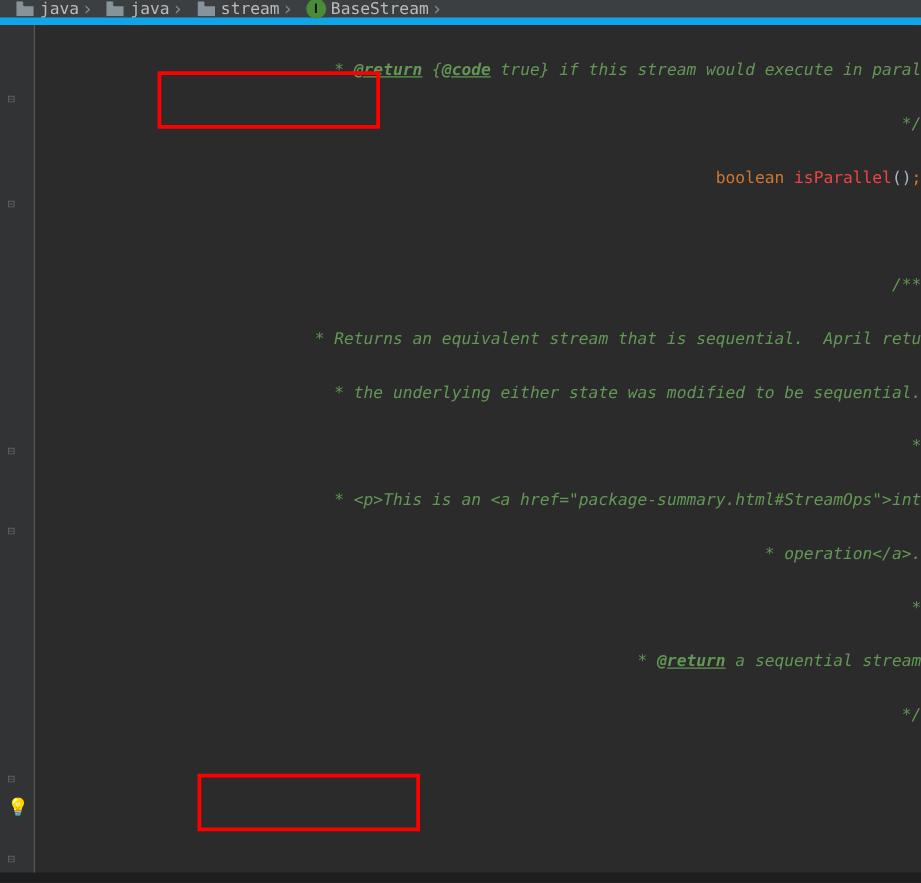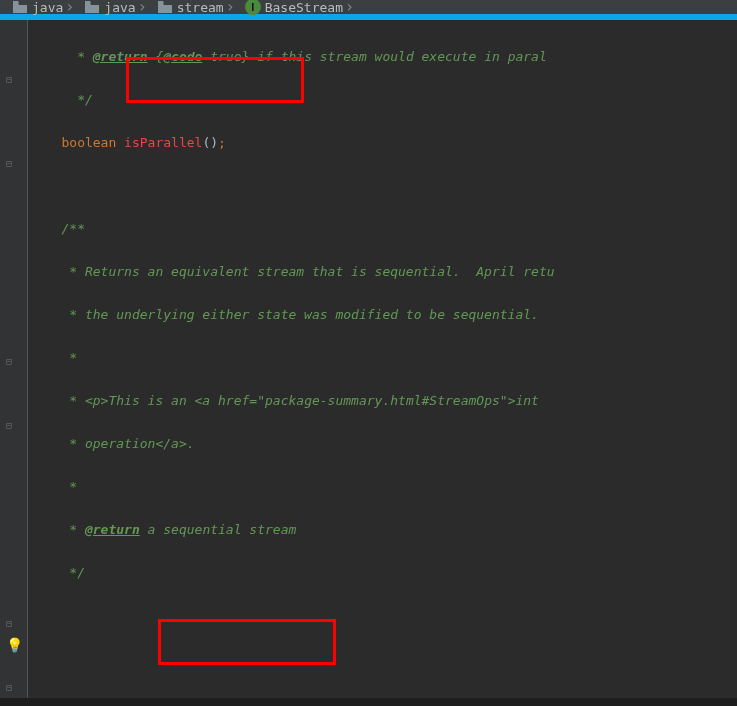--- a/index.html
+++ b/index.html
@@ -8,21 +8,21 @@
 .crumb { display: flex; align-items: center; color: #bbb; cursor: pointer; padding: 0 4px; }
 .crumb .icon { width: 16px; height: 14px; margin-right: 4px; display: inline-flex; align-items: center; justify-content: center; }
 .crumb .sep { color: #888; margin: 0 2px; font-size: 15px; }
 .folder-icon svg { fill: #87939a; }
 .interface-icon { background: #4a8a3b; border-radius: 50%; width: 16px; height: 16px; display: inline-flex; align-items: center; justify-content: center; color: #111; font-weight: bold; font-size: 11px; font-family: sans-serif; }
 .editor-wrap { display: flex; height: calc(100% - 28px); }
 .gutter { width: 28px; background: #313335; border-right: 1px solid #555; flex-shrink: 0; position: relative; }
 .gutter .mark { position: absolute; left: 6px; color: #606366; font-size: 10px; }
 .gutter .bulb { position: absolute; left: 6px; font-size: 14px; }
 .code { background: #2b2b2b; flex: 1; padding: 4px 0 4px 10px; line-height: 21.5px; white-space: pre; overflow: hidden; position: relative; }
-.code-line { position: relative; }
+.code-line { position: relative; text-align: right; }
 .comment-italic { color: #629755; font-style: italic; }
 .keyword { color: #cc7832; }
 .method { color: #ef4444; }
 .string { color: #629755; font-style: italic; }
 .annotation { color: #bbb529; }
 .type-letter { color: #9876aa; font-weight: bold; }
 .punct { color: #cc7832; }
 .javadoc-tag-link { color: #629755; font-style: italic; text-decoration: underline; font-weight: bold; }
 .redbox { position: absolute; border: 3px solid #ff0000; pointer-events: none; }
 </style>

